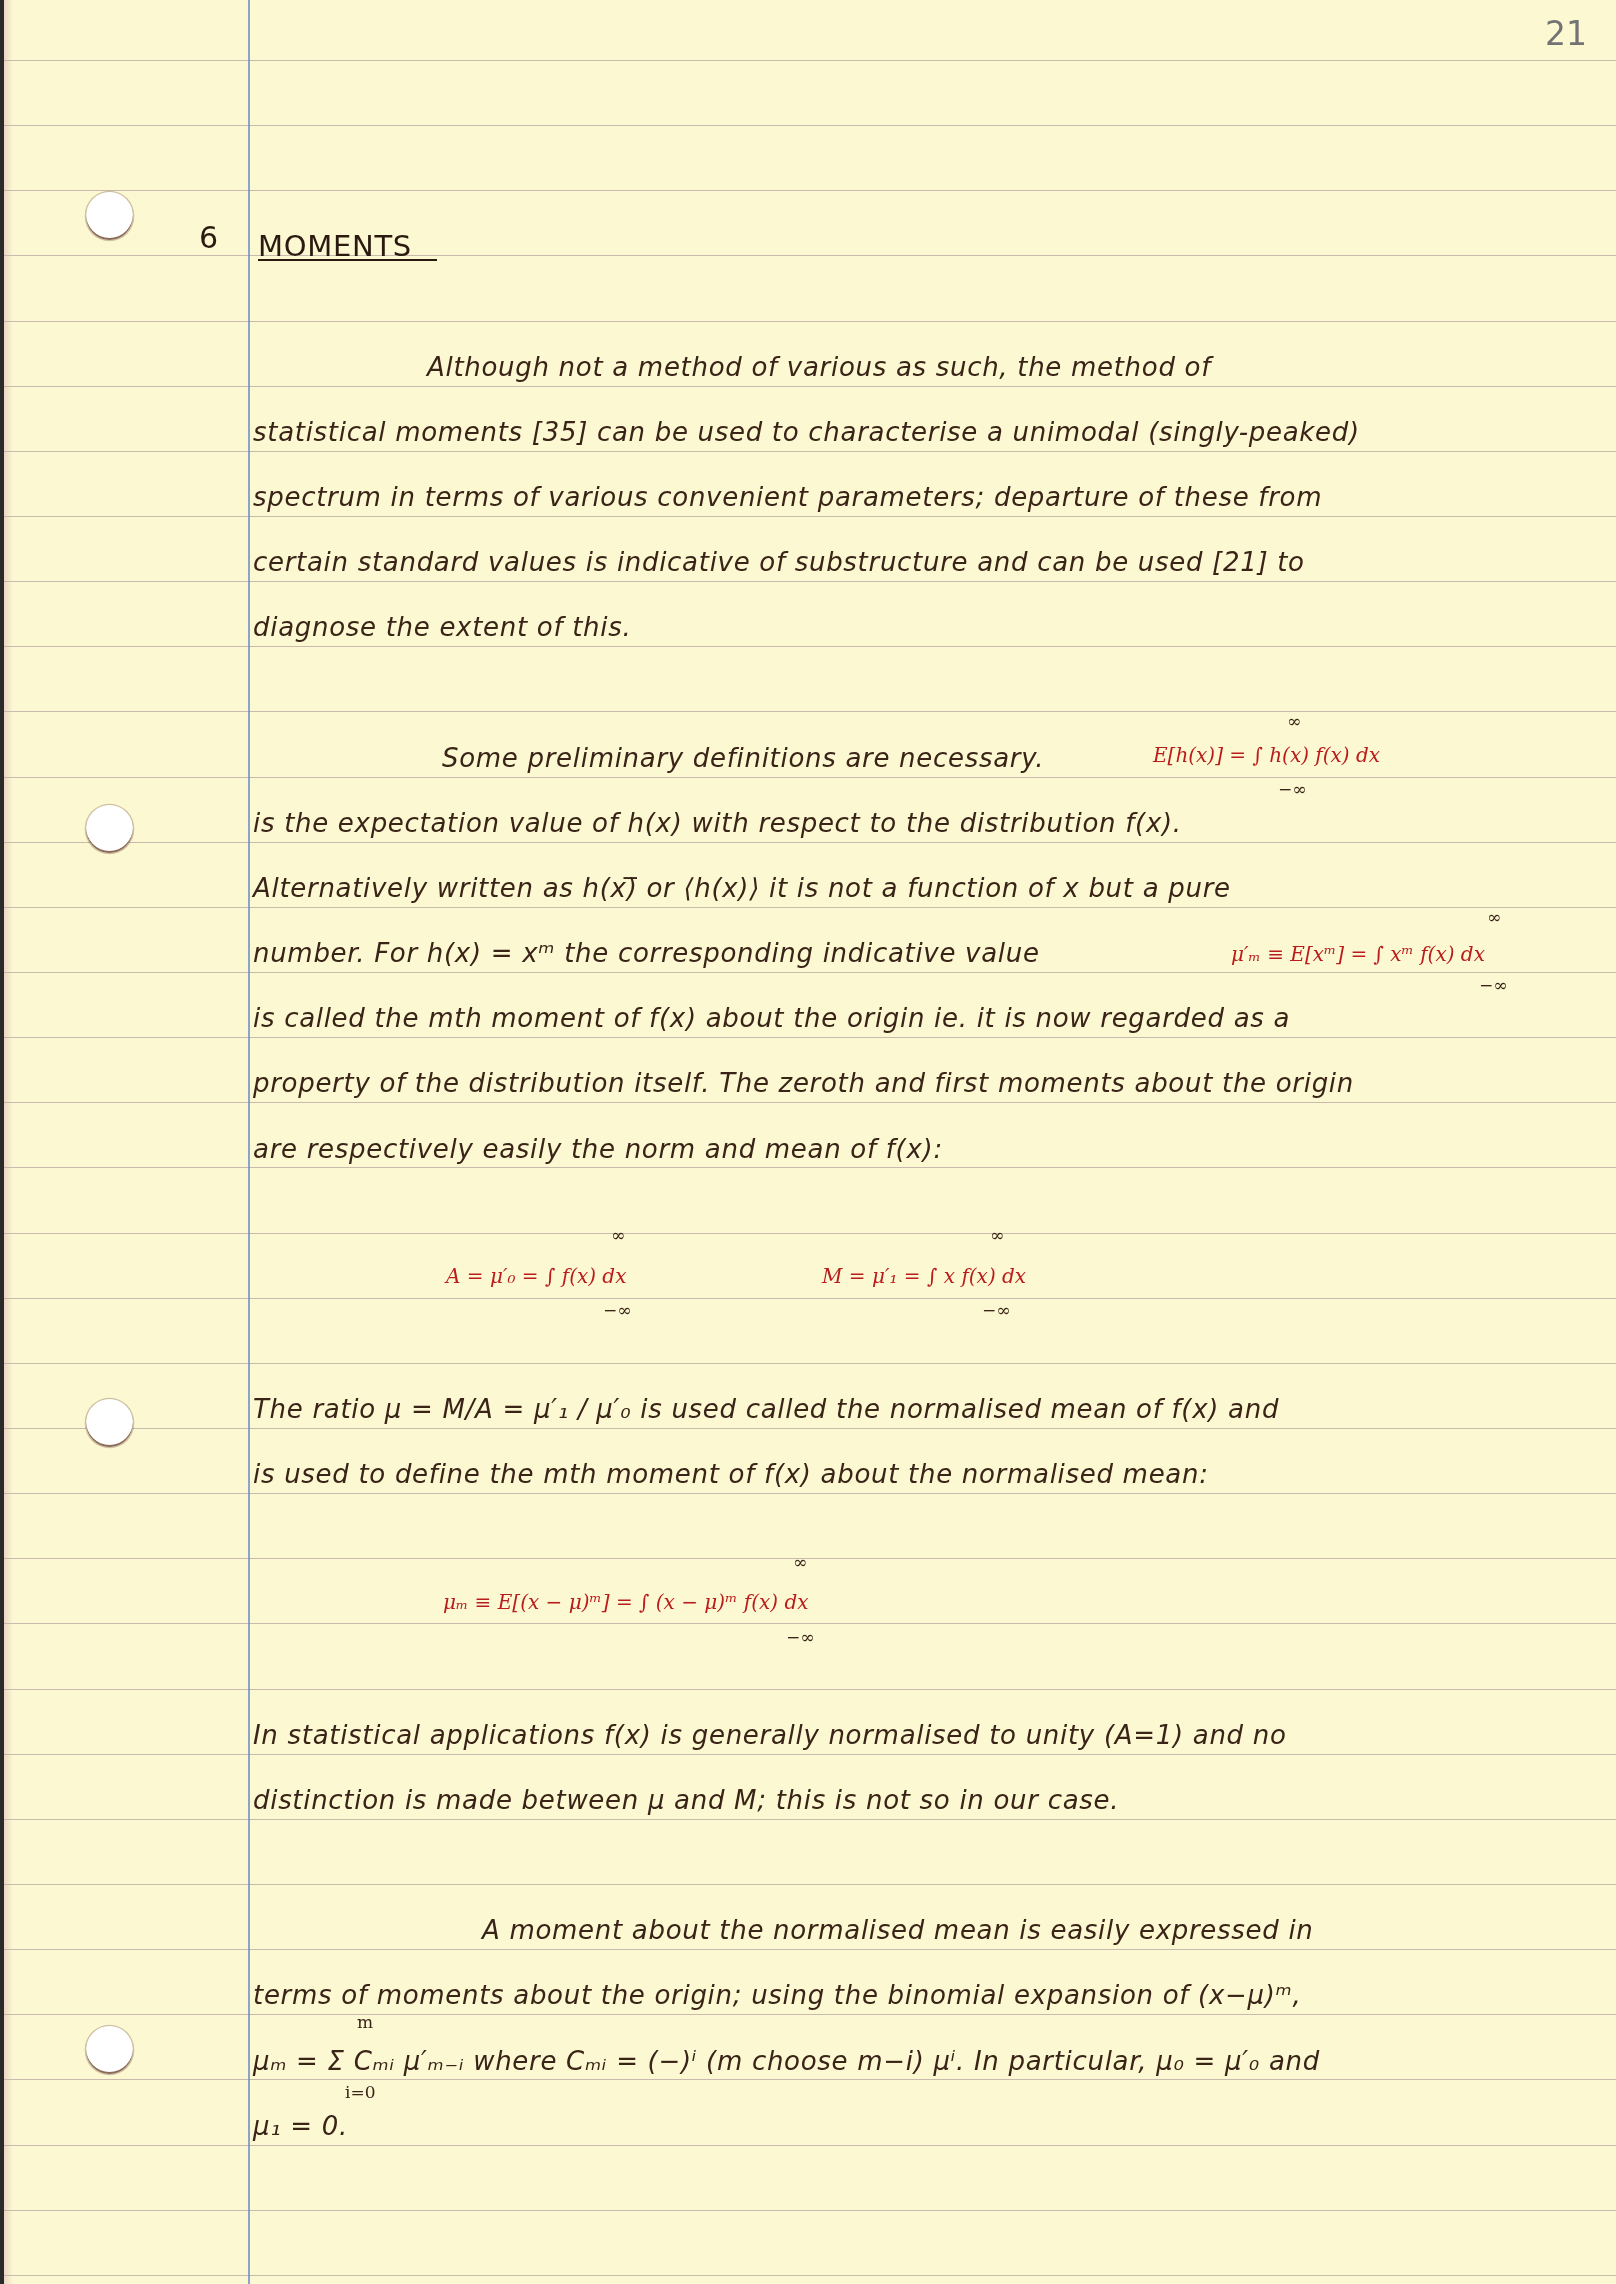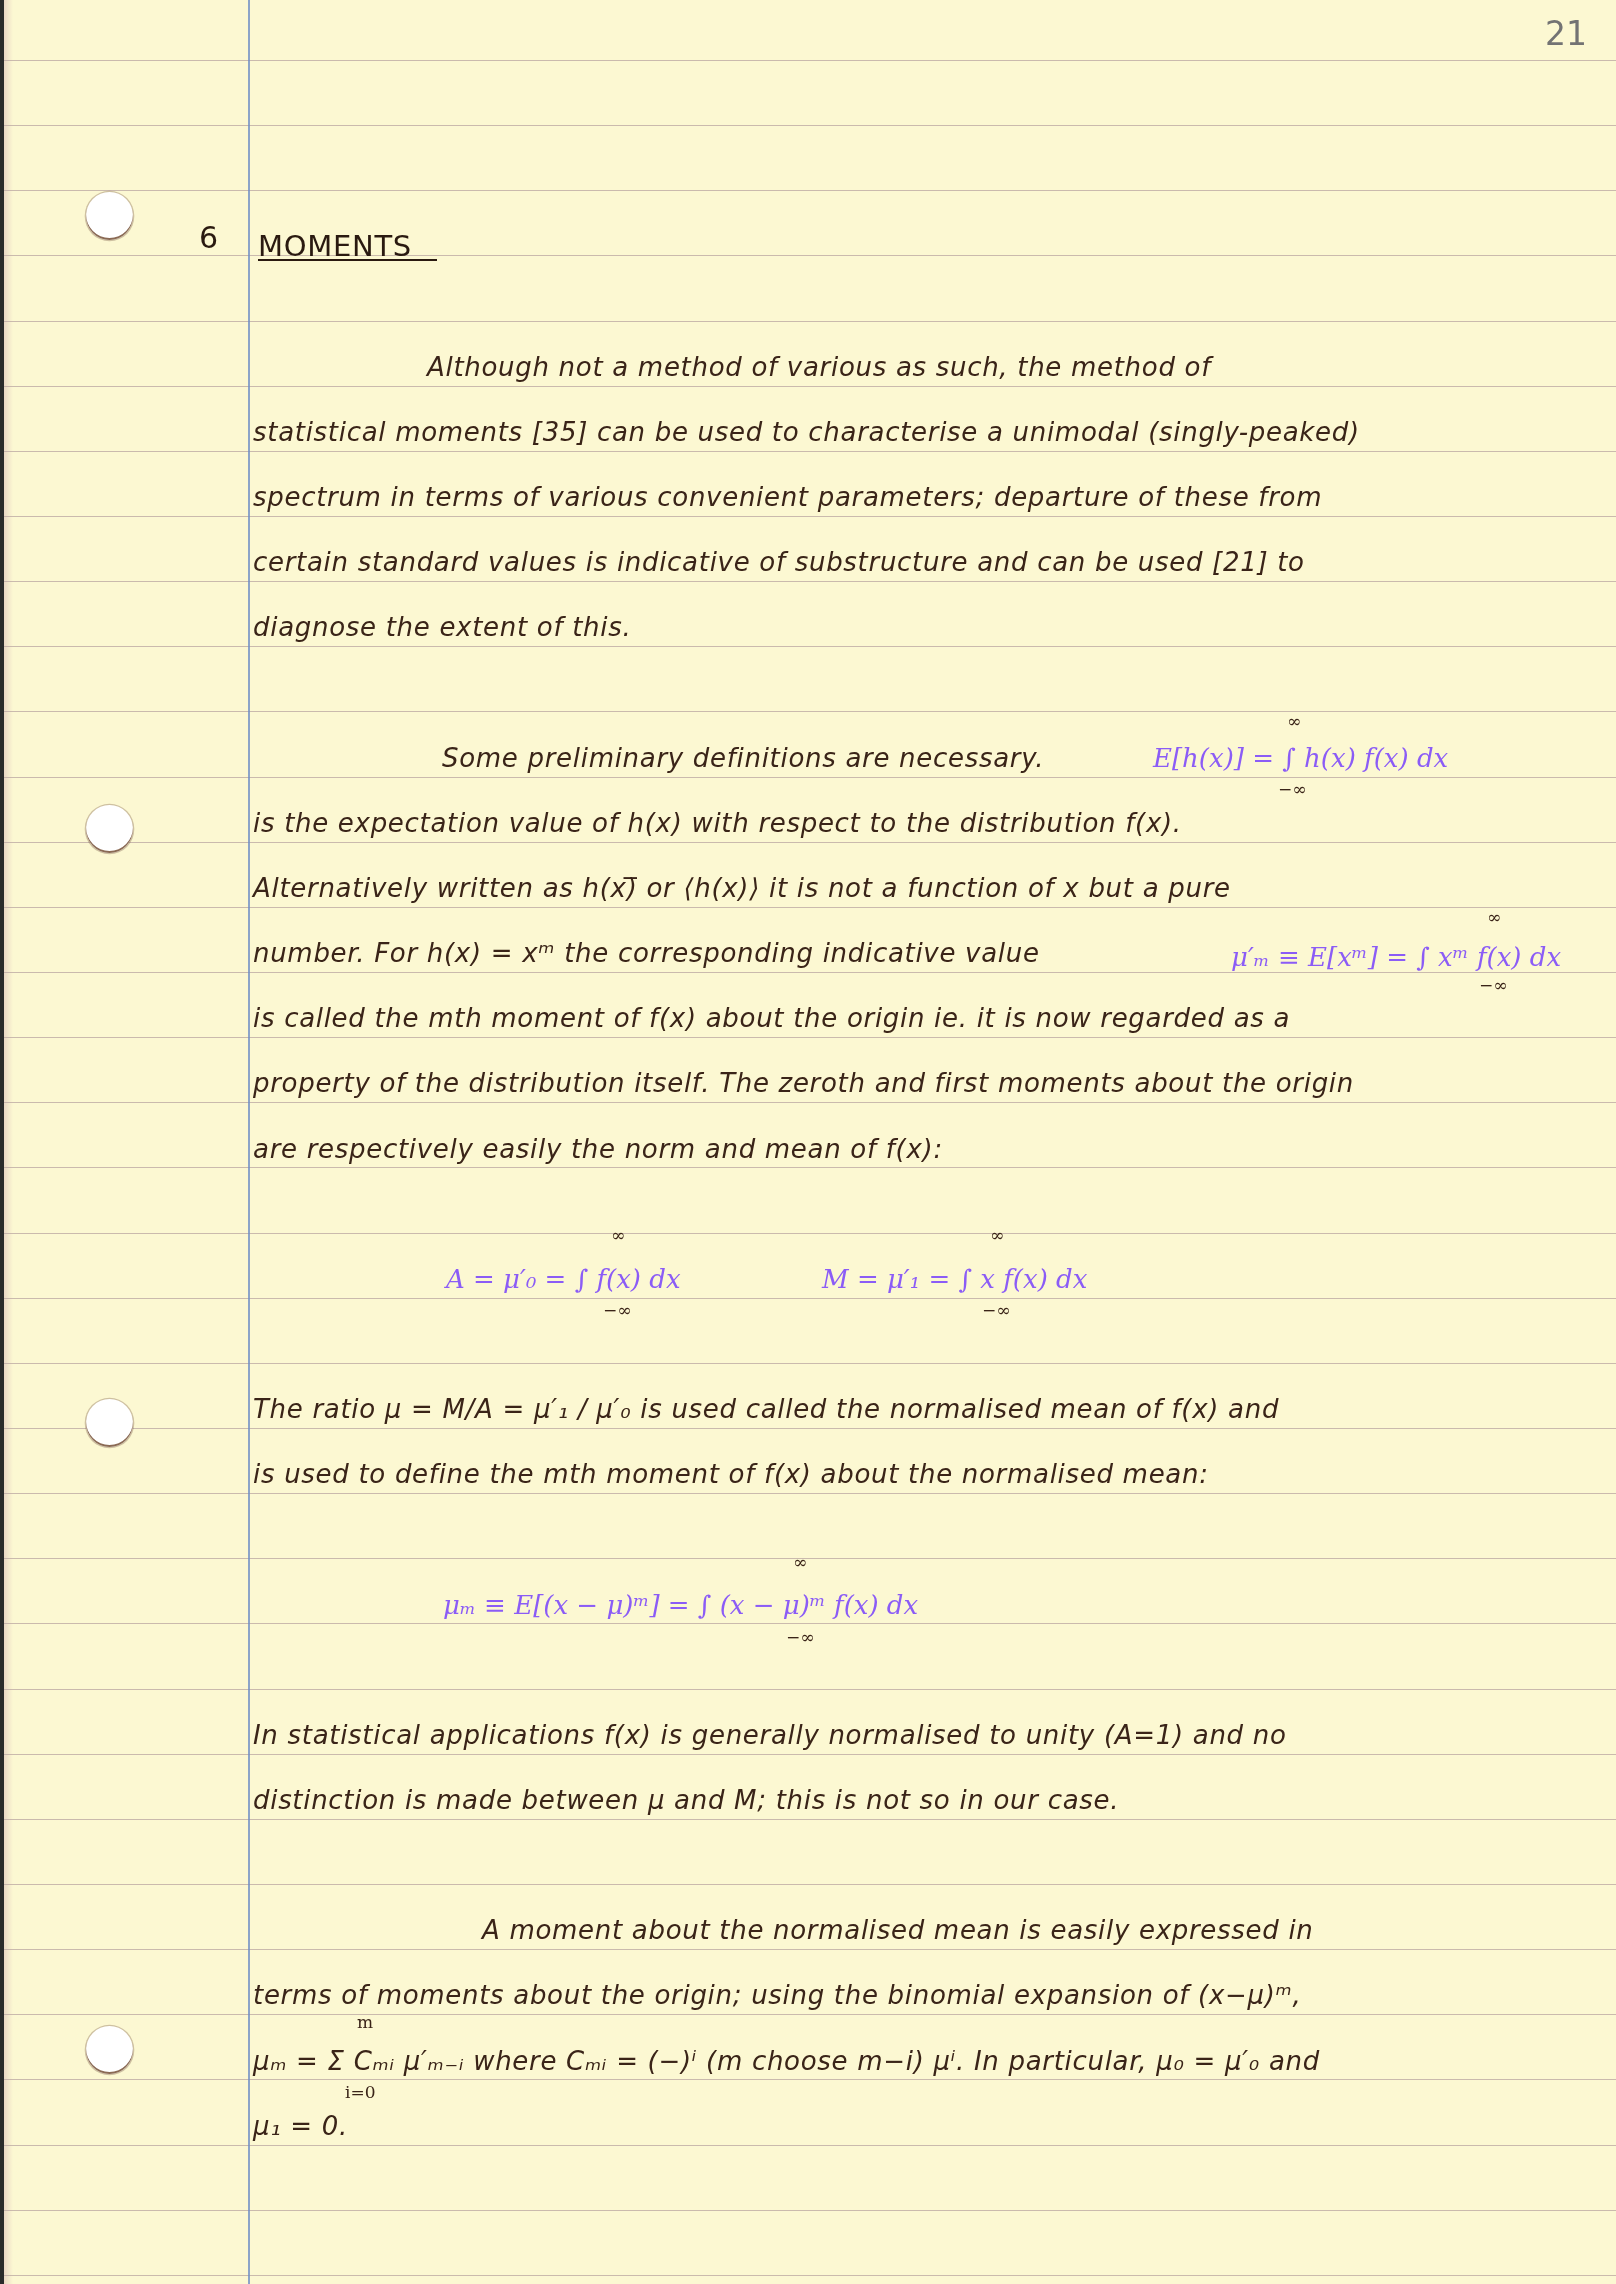--- a/index.html
+++ b/index.html
@@ -45,21 +45,21 @@
   .section-num { position: absolute; left: 199px; top: 220px; font-size: 30px; color: #2a1a10; }
   .section-title {
     position: absolute; left: 258px; top: 221px; font-size: 29px; color: #2a1a10;
     letter-spacing: 0.7px;
     margin-top: 8px;
   }
   .section-underline {
     position: absolute; left: 258px; top: 259px; width: 179px; height: 2px; background: #2a1a10;
   }
   .eq {
-    position: absolute; font-size: 26px; white-space: nowrap; color: #8b5cf6;
+    position: absolute; font-size: 20px; white-space: nowrap; color: #b91c1c;
     font-family: "DejaVu Serif", serif; font-style: italic; text-align: right;
   }
   .limit { position: absolute; font-size: 17px; color: #3a2418; font-family: "DejaVu Serif", serif; }
 </style>
 </head>
 <body>
 
 <div class="paper"></div>
 <div class="edge-left"></div>
 <div class="edge-left-tint"></div>

